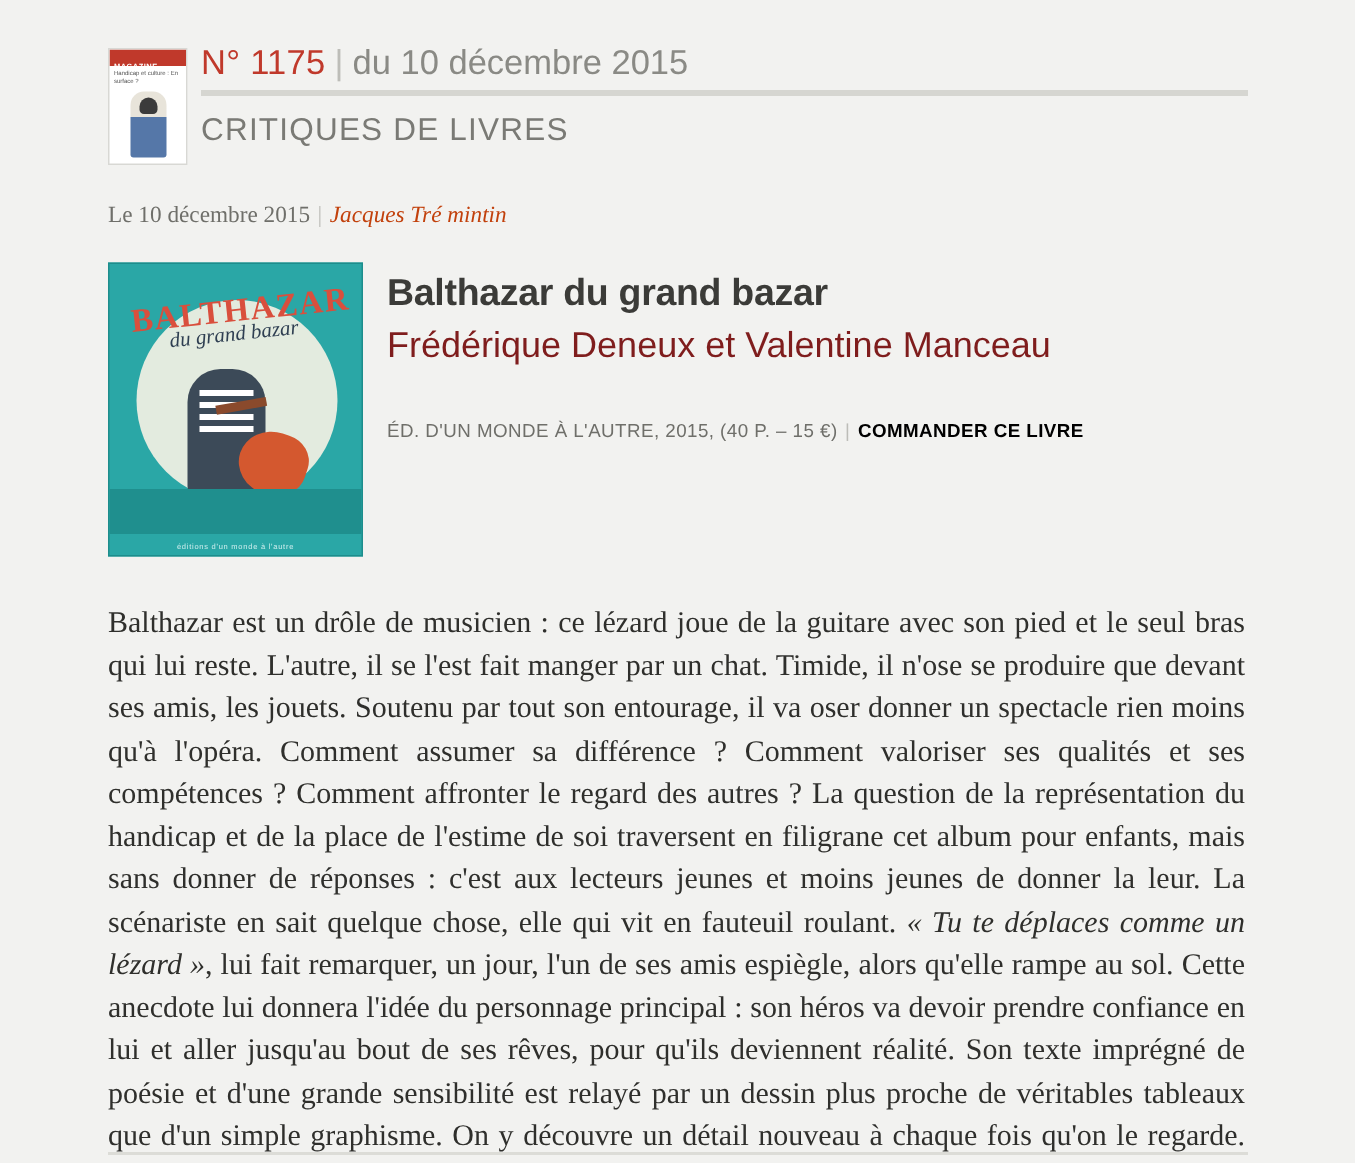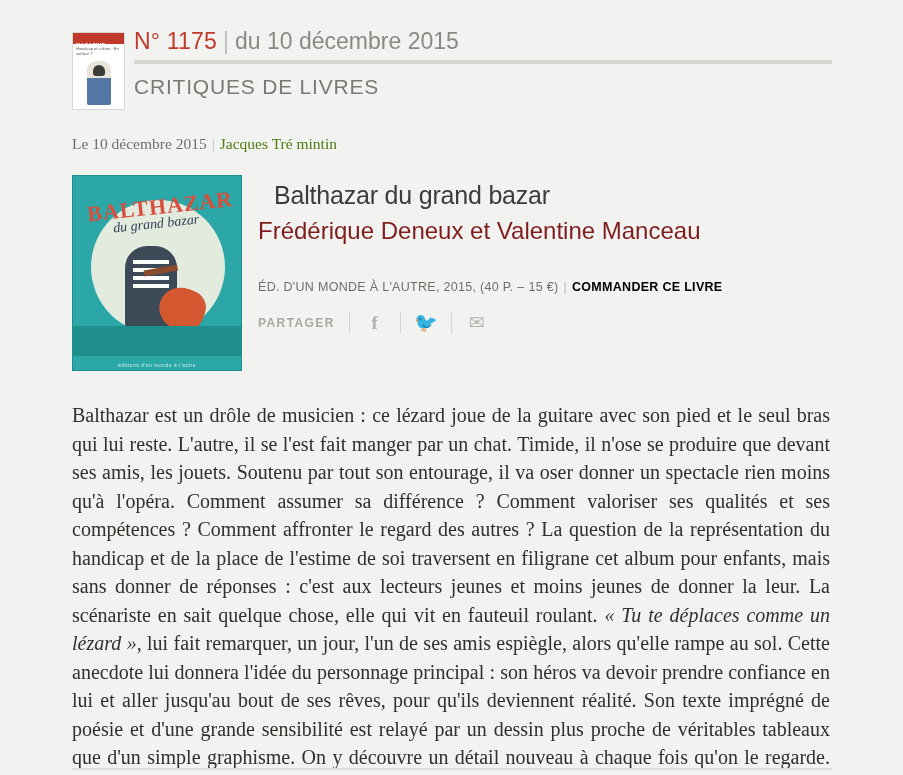--- a/index.html
+++ b/index.html
@@ -114,21 +114,22 @@
 
   
   .byline {
     margin-top: 36px;
     font-size: 15.5px;
     color: #6f6f6a;
     font-family: "Liberation Serif", serif;
   }
   .byline .sep { color: #bdbdb8; padding: 0 5px; }
   .byline .author {
-    color: #4d7c0f;
+    font-style: italic;
+    color: #c2410c;
   }
 
   
   .book-block {
     position: relative;
     margin-top: 22px;
     min-height: 200px;
   }
   .cover {
     position: absolute;
@@ -230,23 +231,23 @@
     letter-spacing: .5px;
   }
 
   .book-info {
     margin-left: 186px;
     padding-top: 6px;
   }
   .book-title {
     font-family: "Liberation Sans", sans-serif;
     font-size: 25px;
-    font-weight: normal;
+    font-weight: bold;
     color: #3b3b38;
-    margin: 0 0 6px 16px;
+    margin: 0 0 6px 0;
     letter-spacing: -.2px;
   }
   .book-authors {
     font-size: 24px;
     font-weight: 300;
     color: #7f1d1d;
     margin: 0;
     line-height: 30px;
   }
   .book-meta {
@@ -350,29 +351,20 @@
       </div>
 
       <div class="book-info">
         <h1 class="book-title">Balthazar du grand bazar</h1>
         <p class="book-authors">Frédérique Deneux et Valentine Manceau</p>
 
         <div class="book-meta">
           <span>ÉD. D'UN MONDE À L'AUTRE, 2015, (40 P. – 15 €)</span><span class="meta-sep">|</span><a class="order-link" href="#">COMMANDER CE LIVRE</a>
         </div>
 
-        <div class="share-row">
-          <span class="share-label">PARTAGER</span>
-          <span class="share-div"></span>
-          <span class="share-icon fb">f</span>
-          <span class="share-div"></span>
-          <span class="share-icon">🐦</span>
-          <span class="share-div"></span>
-          <span class="share-icon">✉</span>
-        </div>
       </div>
     </div>
 
     <div class="article-body">
       <p><span>Balthazar est un drôle de musicien : ce lézard joue de la guitare avec son pied et le seul bras qui lui reste. L'autre, il se l'est fait manger par un chat. Timide, il n'ose se produire que devant ses amis, les jouets. Soutenu par tout son entourage, il va oser donner un spectacle rien moins qu'à l'opéra. Comment assumer sa différence ? Comment valoriser ses qualités et ses compétences ? Comment affronter le regard des autres ? La question de la représentation du handicap et de la place de l'estime de soi traversent en filigrane cet album pour enfants, mais sans donner de réponses : c'est aux lecteurs jeunes et moins jeunes de donner la leur. La scénariste en sait quelque chose, elle qui vit en fauteuil roulant. </span><em>« Tu te déplaces comme un lézard »</em><span>, lui fait remarquer, un jour, l'un de ses amis espiègle, alors qu'elle rampe au sol. Cette anecdote lui donnera l'idée du personnage principal : son héros va devoir prendre confiance en lui et aller jusqu'au bout de ses rêves, pour qu'ils deviennent réalité. Son texte imprégné de poésie et d'une grande sensibilité est relayé par un dessin plus proche de véritables tableaux que d'un simple graphisme. On y découvre un détail nouveau à chaque fois qu'on le regarde. Un vrai régal pour les yeux, des mots qui chantent aux oreilles, une histoire qui pense la différence : voilà un conte qui ravit, tout en ouvrant l'esprit.</span></p>
     </div>
 
   </div>
   <div class="bottom-rule"></div>
 </div>

